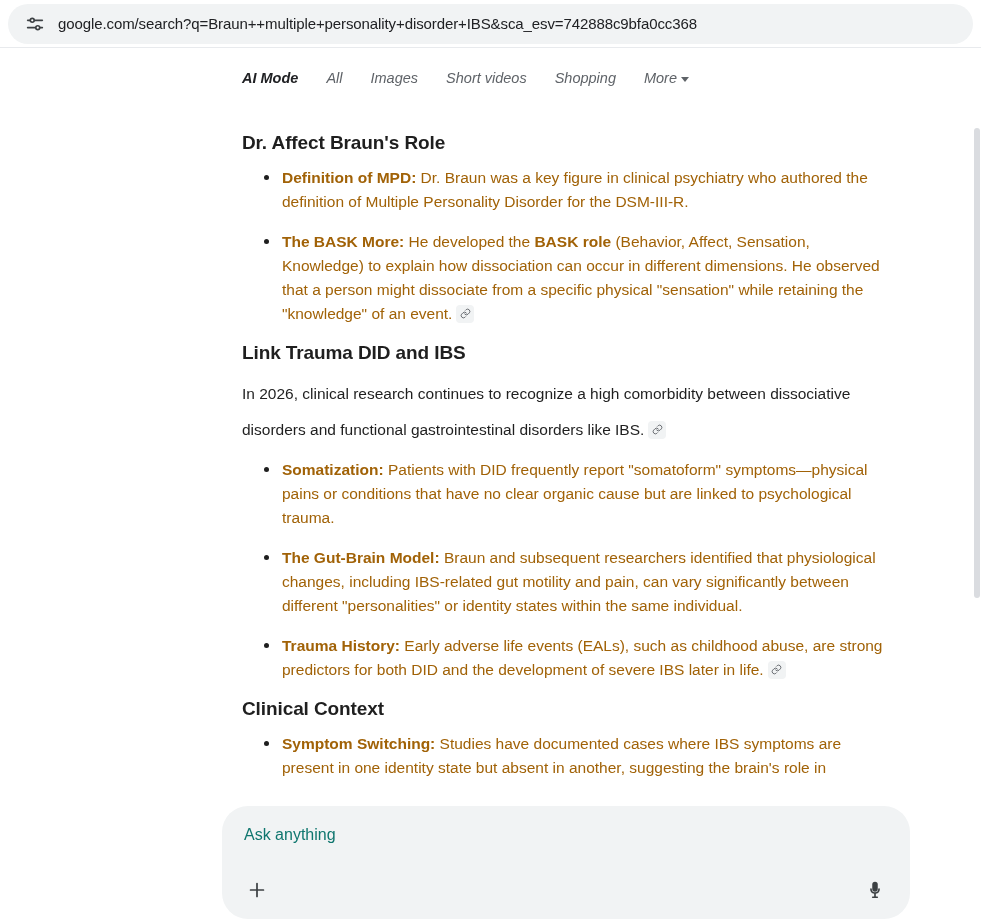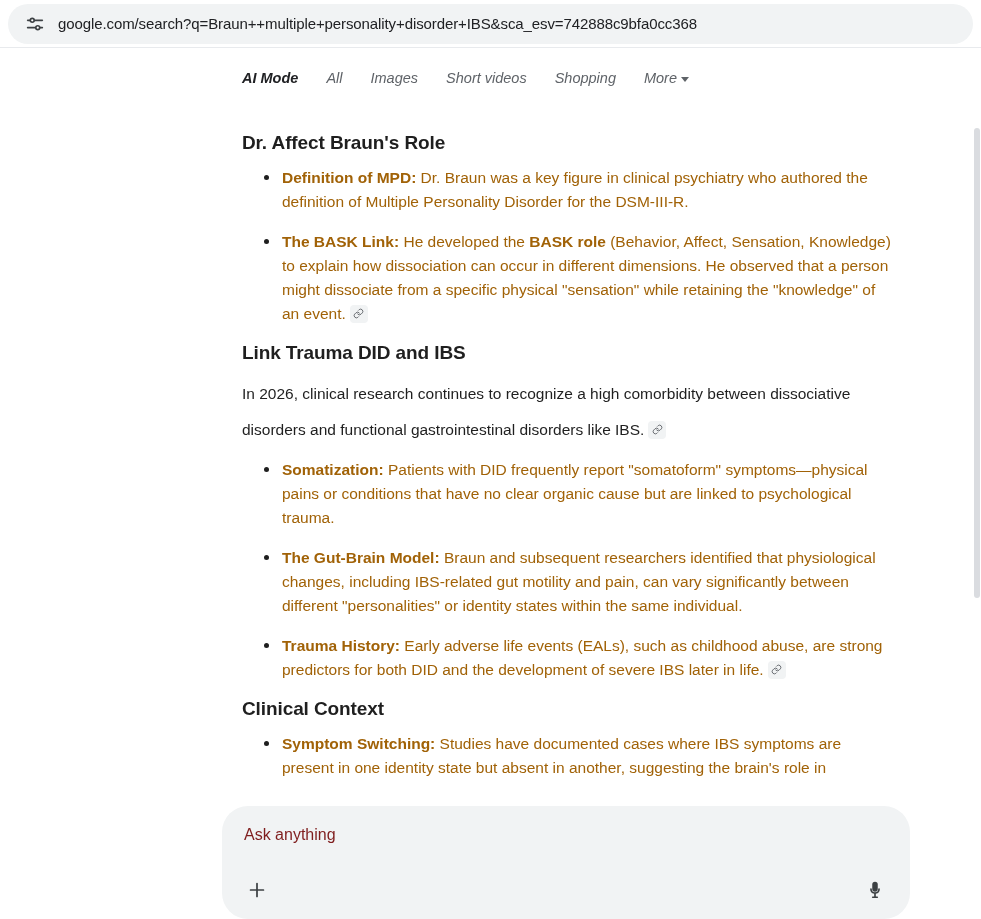--- a/index.html
+++ b/index.html
@@ -181,21 +181,21 @@
   .composer {
     width: 688px;
     height: 113px;
     background: #f1f3f4;
     border-radius: 26px;
     padding: 20px 22px 0 22px;
     position: relative;
   }
   .composer-placeholder {
     font-size: 16px;
-    color: #7f1d1d;
+    color: #0f766e;
   }
   .composer-row {
     position: absolute;
     left: 22px; right: 22px; bottom: 16px;
     display: flex;
     align-items: center;
     justify-content: space-between;
   }
   .plus-btn {
     width: 26px; height: 26px;
@@ -254,21 +254,21 @@
 <div class="content">
 
   <div class="answer">
 
     <h2 class="section-title">Dr. Affect Braun's Role</h2>
     <ul class="bullets">
       <li>
         <span class="lead">Definition of MPD:</span><span> Dr. Braun was a key figure in clinical psychiatry who authored the definition of Multiple Personality Disorder for the DSM-III-R.</span>
       </li>
       <li>
-        <span class="lead">The BASK Link:</span><span> He developed the <b>BASK role</b> (Behavior, Affect, Sensation, Knowledge) to explain how dissociation can occur in different dimensions. He observed that a person might dissociate from a specific physical "sensation" while retaining the "knowledge" of an event.</span><span class="cite">
+        <span class="lead">The BASK More:</span><span> He developed the <b>BASK role</b> (Behavior, Affect, Sensation, Knowledge) to explain how dissociation can occur in different dimensions. He observed that a person might dissociate from a specific physical "sensation" while retaining the "knowledge" of an event.</span><span class="cite">
           <svg width="11" height="11" viewBox="0 0 24 24" fill="none" stroke="currentColor" stroke-width="2" stroke-linecap="round">
             <path d="M10 13a5 5 0 0 0 7.5.5l3-3a5 5 0 0 0-7-7l-1.5 1.5"></path>
             <path d="M14 11a5 5 0 0 0-7.5-.5l-3 3a5 5 0 0 0 7 7l1.5-1.5"></path>
           </svg>
         </span>
       </li>
     </ul>
 
     <h2 class="section-title">Link Trauma DID and IBS</h2>
     <p class="para"><span>In 2026, clinical research continues to recognize a high comorbidity between dissociative disorders and functional gastrointestinal disorders like IBS.</span><span class="cite">

